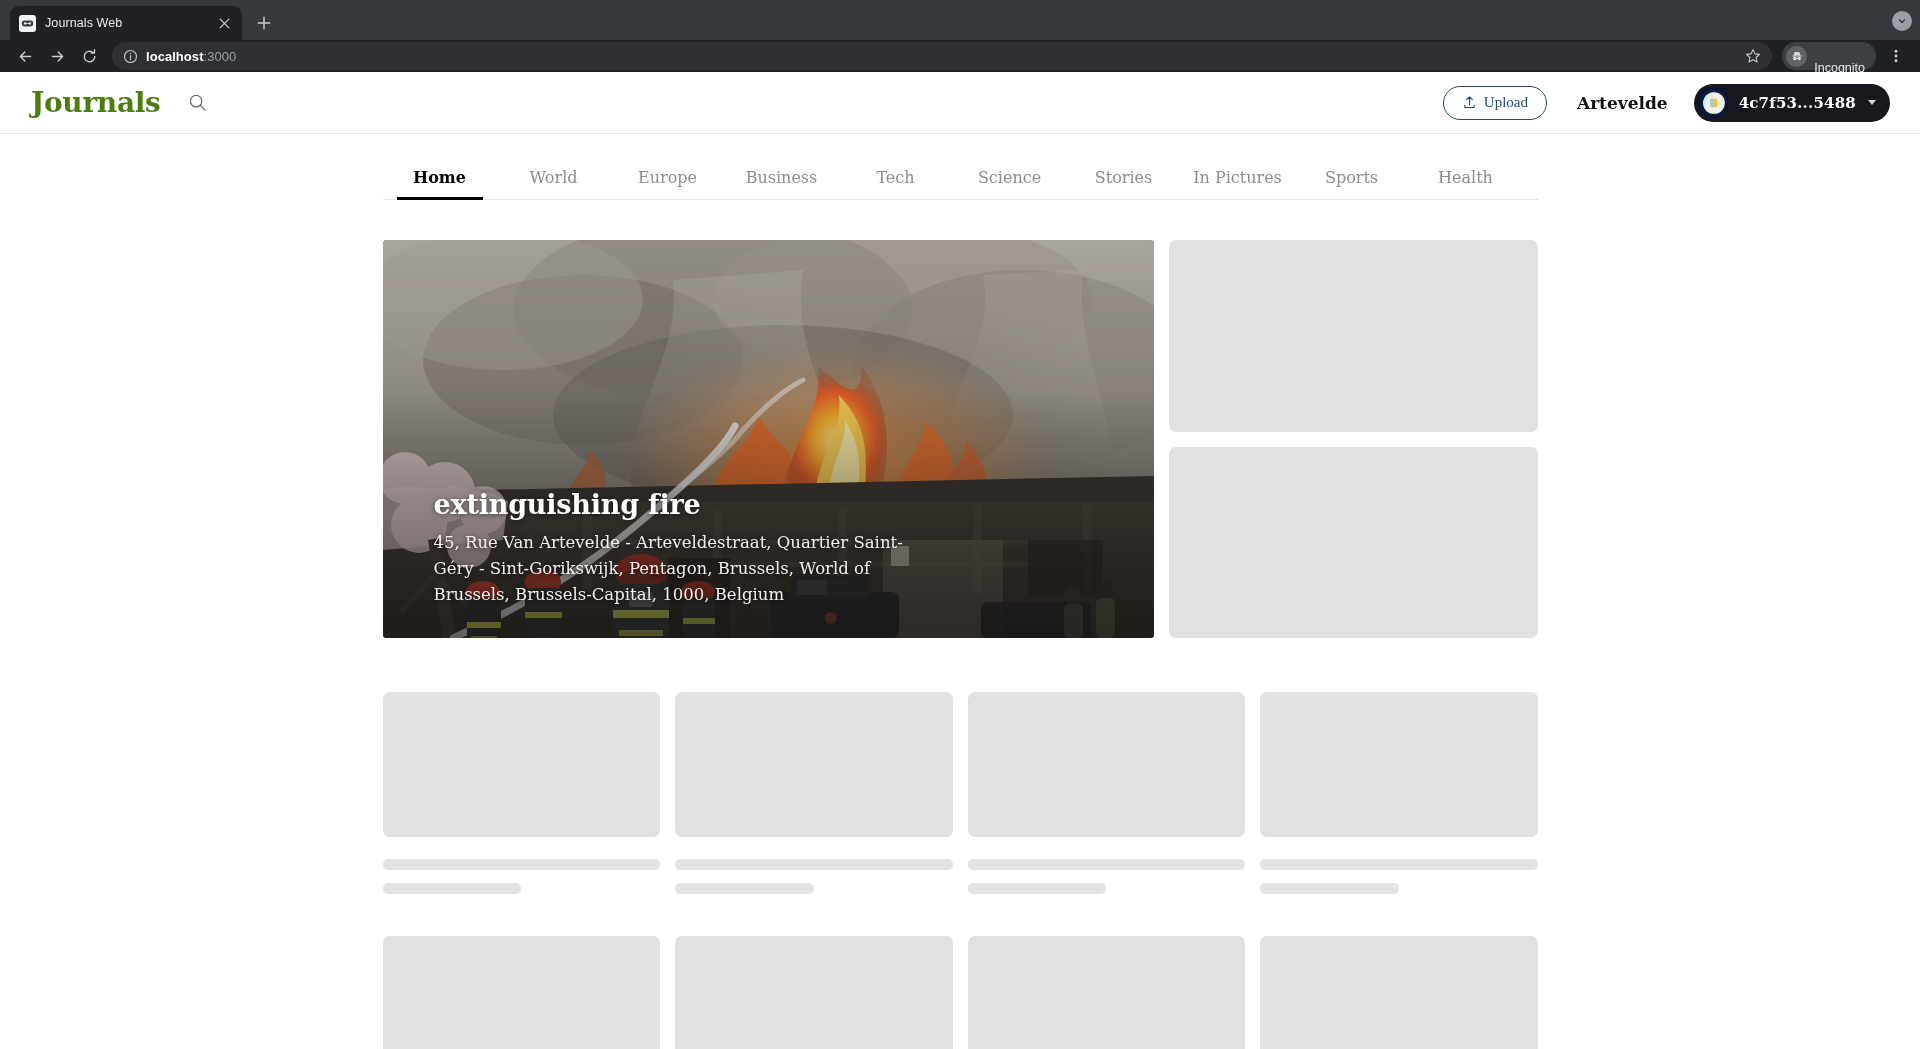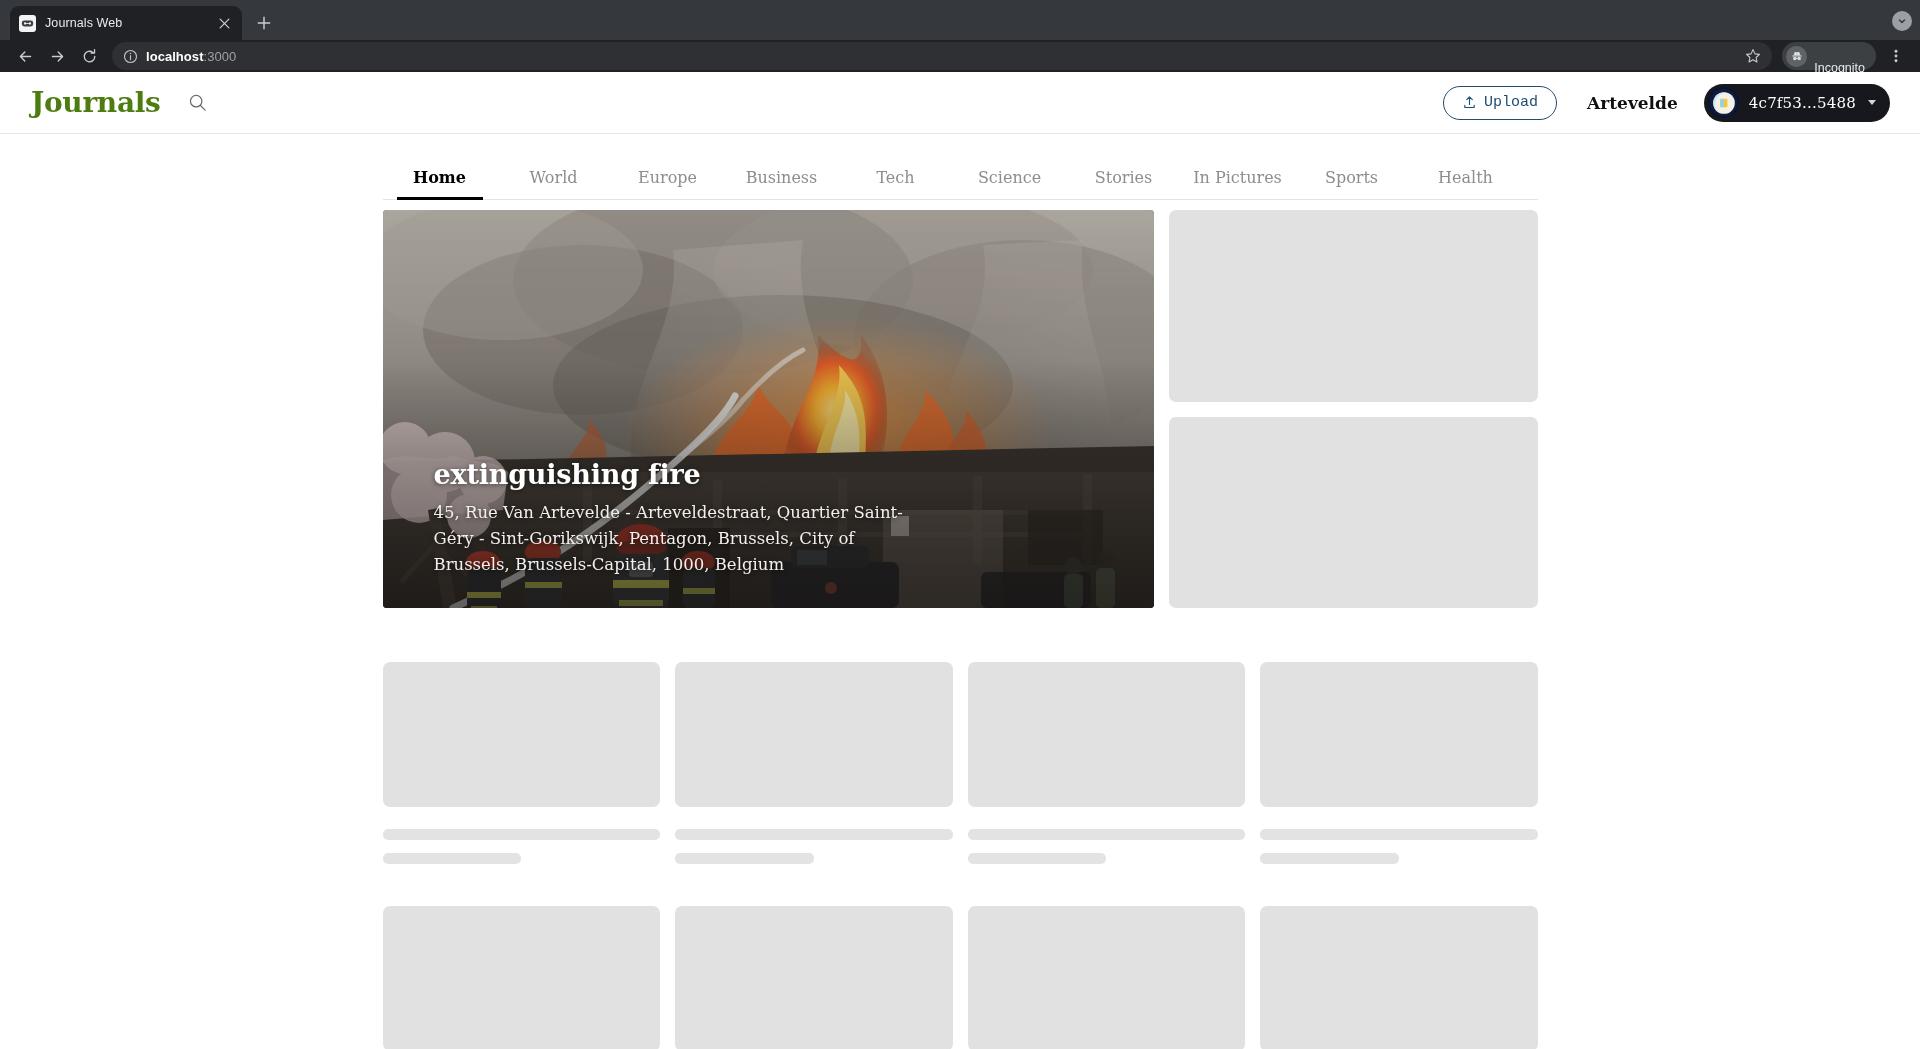--- a/index.html
+++ b/index.html
@@ -209,21 +209,21 @@
   .upload-btn {
     height: 34px;
     border: 1.3px solid #1e4d73;
     border-radius: 18px;
     color: #1e4d73;
     display: flex;
     align-items: center;
     gap: 7px;
     padding: 0 18px;
     background: #fff;
-    font-family: Liberation Mono, monospace;
+    font-family: Liberation Serif, serif;
     font-size: 15px;
     flex: 0 0 auto;
   }
   .upload-btn svg { display:block; }
 
   .treasury-link {
     margin-left: 30px;
     font-family: "DejaVu Serif", "Liberation Serif", serif;
     font-size: 17px;
     font-weight: 700;
@@ -246,21 +246,21 @@
     width: 31px; height: 31px;
     border-radius: 50%;
     background: #101a33;
     display: flex; align-items: center; justify-content: center;
     flex: 0 0 auto;
     overflow: hidden;
   }
   .wallet-addr {
     font-family: "DejaVu Serif", "Liberation Serif", serif;
     font-size: 15px;
-    font-weight: 400;
+    font-weight: 700;
     color: #fff;
     letter-spacing: .2px;
   }
   .wallet-caret {
     width: 0; height: 0;
     border-left: 4.5px solid transparent;
     border-right: 4.5px solid transparent;
     border-top: 5.5px solid #d6d6d6;
     margin-left: 2px;
   }
@@ -300,21 +300,21 @@
     left: 14px; right: 14px;
     bottom: -1px;
     height: 3px;
     background: #000;
   }
 
   
   .hero-row {
     display: flex;
     gap: 15px;
-    margin-top: 10px;
+    margin-top: 40px;
   }
 
   .hero {
     width: 771px;
     height: 398px;
     border-radius: 4px;
     overflow: hidden;
     position: relative;
     flex: 0 0 auto;
     background: #4a4540;
@@ -650,21 +650,21 @@
               <rect x="681" y="364" width="19" height="34" rx="5" fill="#3d4a3a"></rect>
               <circle cx="722" cy="350" r="9" fill="#27231f"></circle>
               <rect x="713" y="358" width="19" height="40" rx="5" fill="#4a5240"></rect>
             </g>
 
             <rect width="771" height="398" fill="#6b655d" opacity=".18"></rect>
           </svg>
           <div class="hero-shade"></div>
           <div class="hero-text">
             <div class="hero-title">extinguishing fire</div>
-            <div class="hero-sub">45, Rue Van Artevelde - Arteveldestraat, Quartier Saint-Géry - Sint-Gorikswijk, Pentagon, Brussels, City of Brussels, Brussels-Capital, 1000, Belgium</div>
+            <div class="hero-sub">45, Rue Van Artevelde - Arteveldestraat, Quartier Saint-Géry - Sint-Gorikswijk, Pentagon, Brussels, World of Brussels, Brussels-Capital, 1000, Belgium</div>
           </div>
         </div>
 
         <div class="side-col">
           <div class="skel side-skel"></div>
           <div class="skel side-skel"></div>
         </div>
       </div>
 
       <div class="card-grid">

